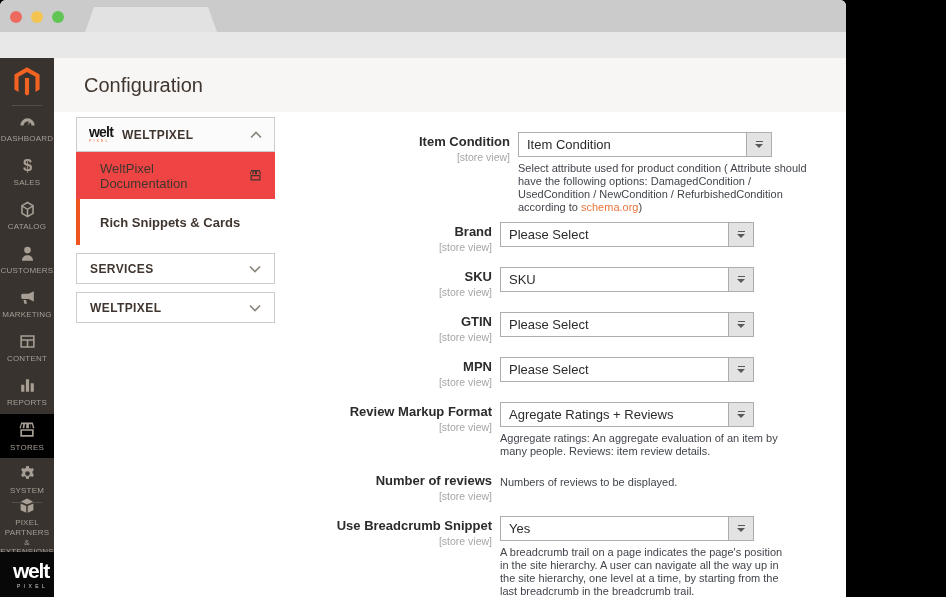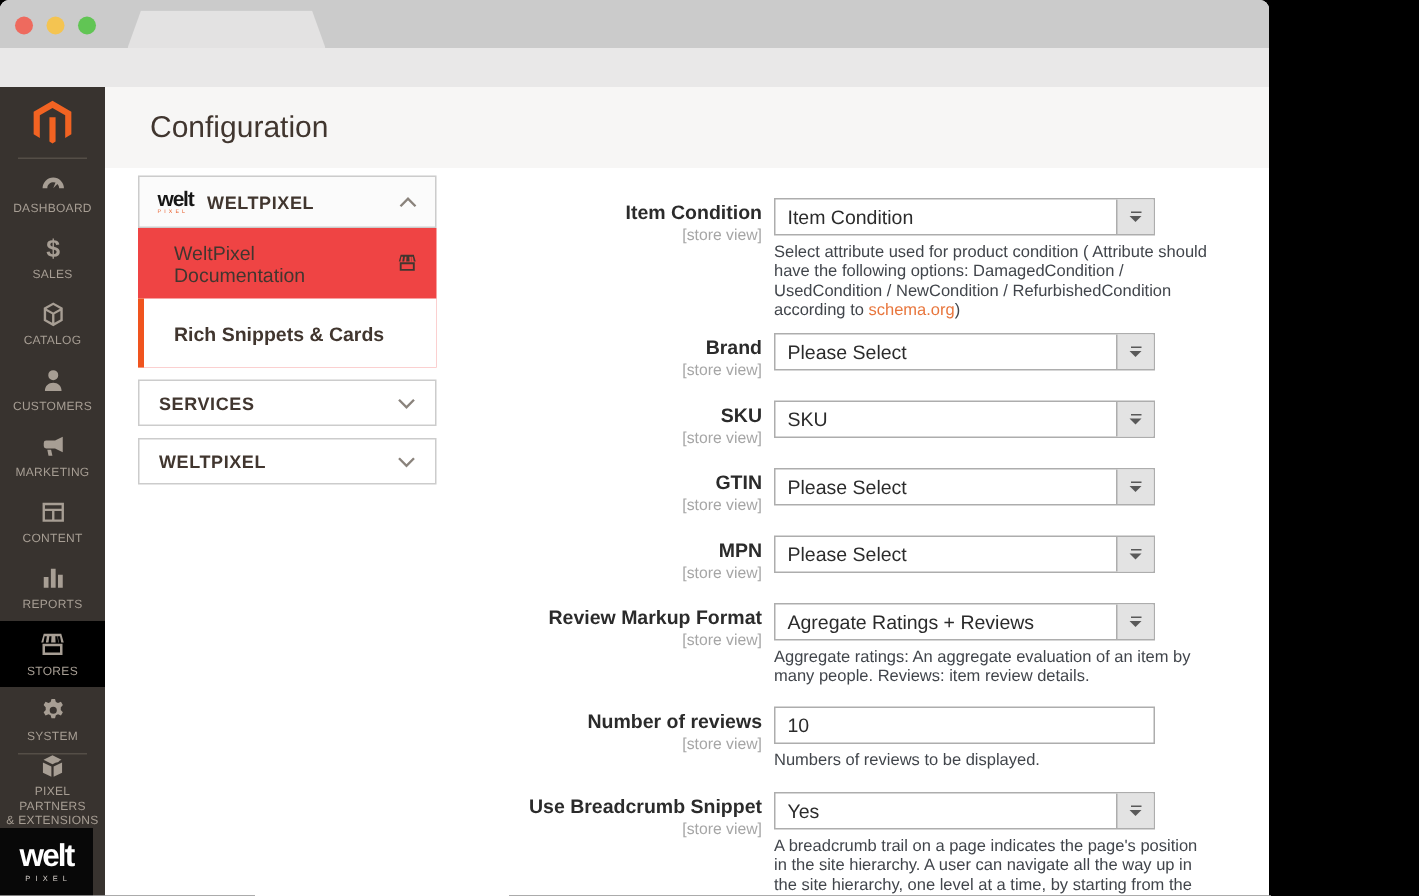--- a/index.html
+++ b/index.html
@@ -21,21 +21,21 @@
   .tab {
     position:absolute; left:85px; top:7px; width:132px; height:25px; background:#e3e2e2;
     clip-path: polygon(0 100%, 9px 0, calc(100% - 9px) 0, 100% 100%);
   }
   .toolbar { height:26px; background:#e9e8e8; }
 
   
   .app { display:flex; height:539px; }
 
   
-  .admin-sidebar { width:70px; flex:none; background:#38332f; position:relative; }
+  .admin-sidebar { width:54px; flex:none; background:#38332f; position:relative; }
   .m-logo { height:47px; display:flex; align-items:center; justify-content:center; }
   .side-divider { border-top:1px solid #544e47; margin:0 12px; }
   .nav-item {
     height:44px; display:flex; flex-direction:column; align-items:center;
     justify-content:center; color:#a79e94; cursor:pointer;
   }
   .nav-item.active { background:#000000; }
   .nav-ico { line-height:0; }
   .nav-ico svg { display:block; fill:#a79e94; }
   .nav-label { font-size:8px; letter-spacing:.2px; margin-top:3px; text-align:center; line-height:1.2; }
@@ -76,21 +76,21 @@
   }
   .section-box {
     height:31px; background:#fff; border:1px solid #ccc; margin-top:8px;
     display:flex; align-items:center; padding:5px 13px;
     font-size:12px; font-weight:bold; color:#41362f; letter-spacing:.4px; cursor:pointer;
   }
 
   
   .form { position:absolute; left:0; top:74px; right:0; }
   .field-row { display:flex; }
-  .mb8  { margin-bottom:8px; }
+  .mb8  { margin-bottom:8px;padding-left:18px; }
   .mb13 { margin-bottom:13px; }
   .mb14 { margin-bottom:14px; }
   .f-label { width:438px; flex:none; text-align:right; padding-top:3px; }
   .lbl { font-size:13px; font-weight:bold; color:#2b2b2b; line-height:1.15; }
   .scope { font-size:10.5px; color:#a6a6a6; margin-top:1px; }
   .f-value { flex:none; margin-left:8px; width:292px; }
   .select {
     position:relative; width:254px; height:25px; background:#fff;
     border:1px solid #adadad; display:flex; align-items:center; cursor:pointer;
   }
@@ -379,21 +379,20 @@
             <div class="comment">Aggregate ratings: An aggregate evaluation of an item by many people. Reviews: item review details.</div>
           </div>
         </div>
 
         <div class="field-row mb14">
           <div class="f-label">
             <div class="lbl">Number of reviews</div>
             <div class="scope">[store view]</div>
           </div>
           <div class="f-value">
-            <input class="text-input" value="10" style="">
             <div class="comment">Numbers of reviews to be displayed.</div>
           </div>
         </div>
 
         <div class="field-row">
           <div class="f-label">
             <div class="lbl">Use Breadcrumb Snippet</div>
             <div class="scope">[store view]</div>
           </div>
           <div class="f-value">

